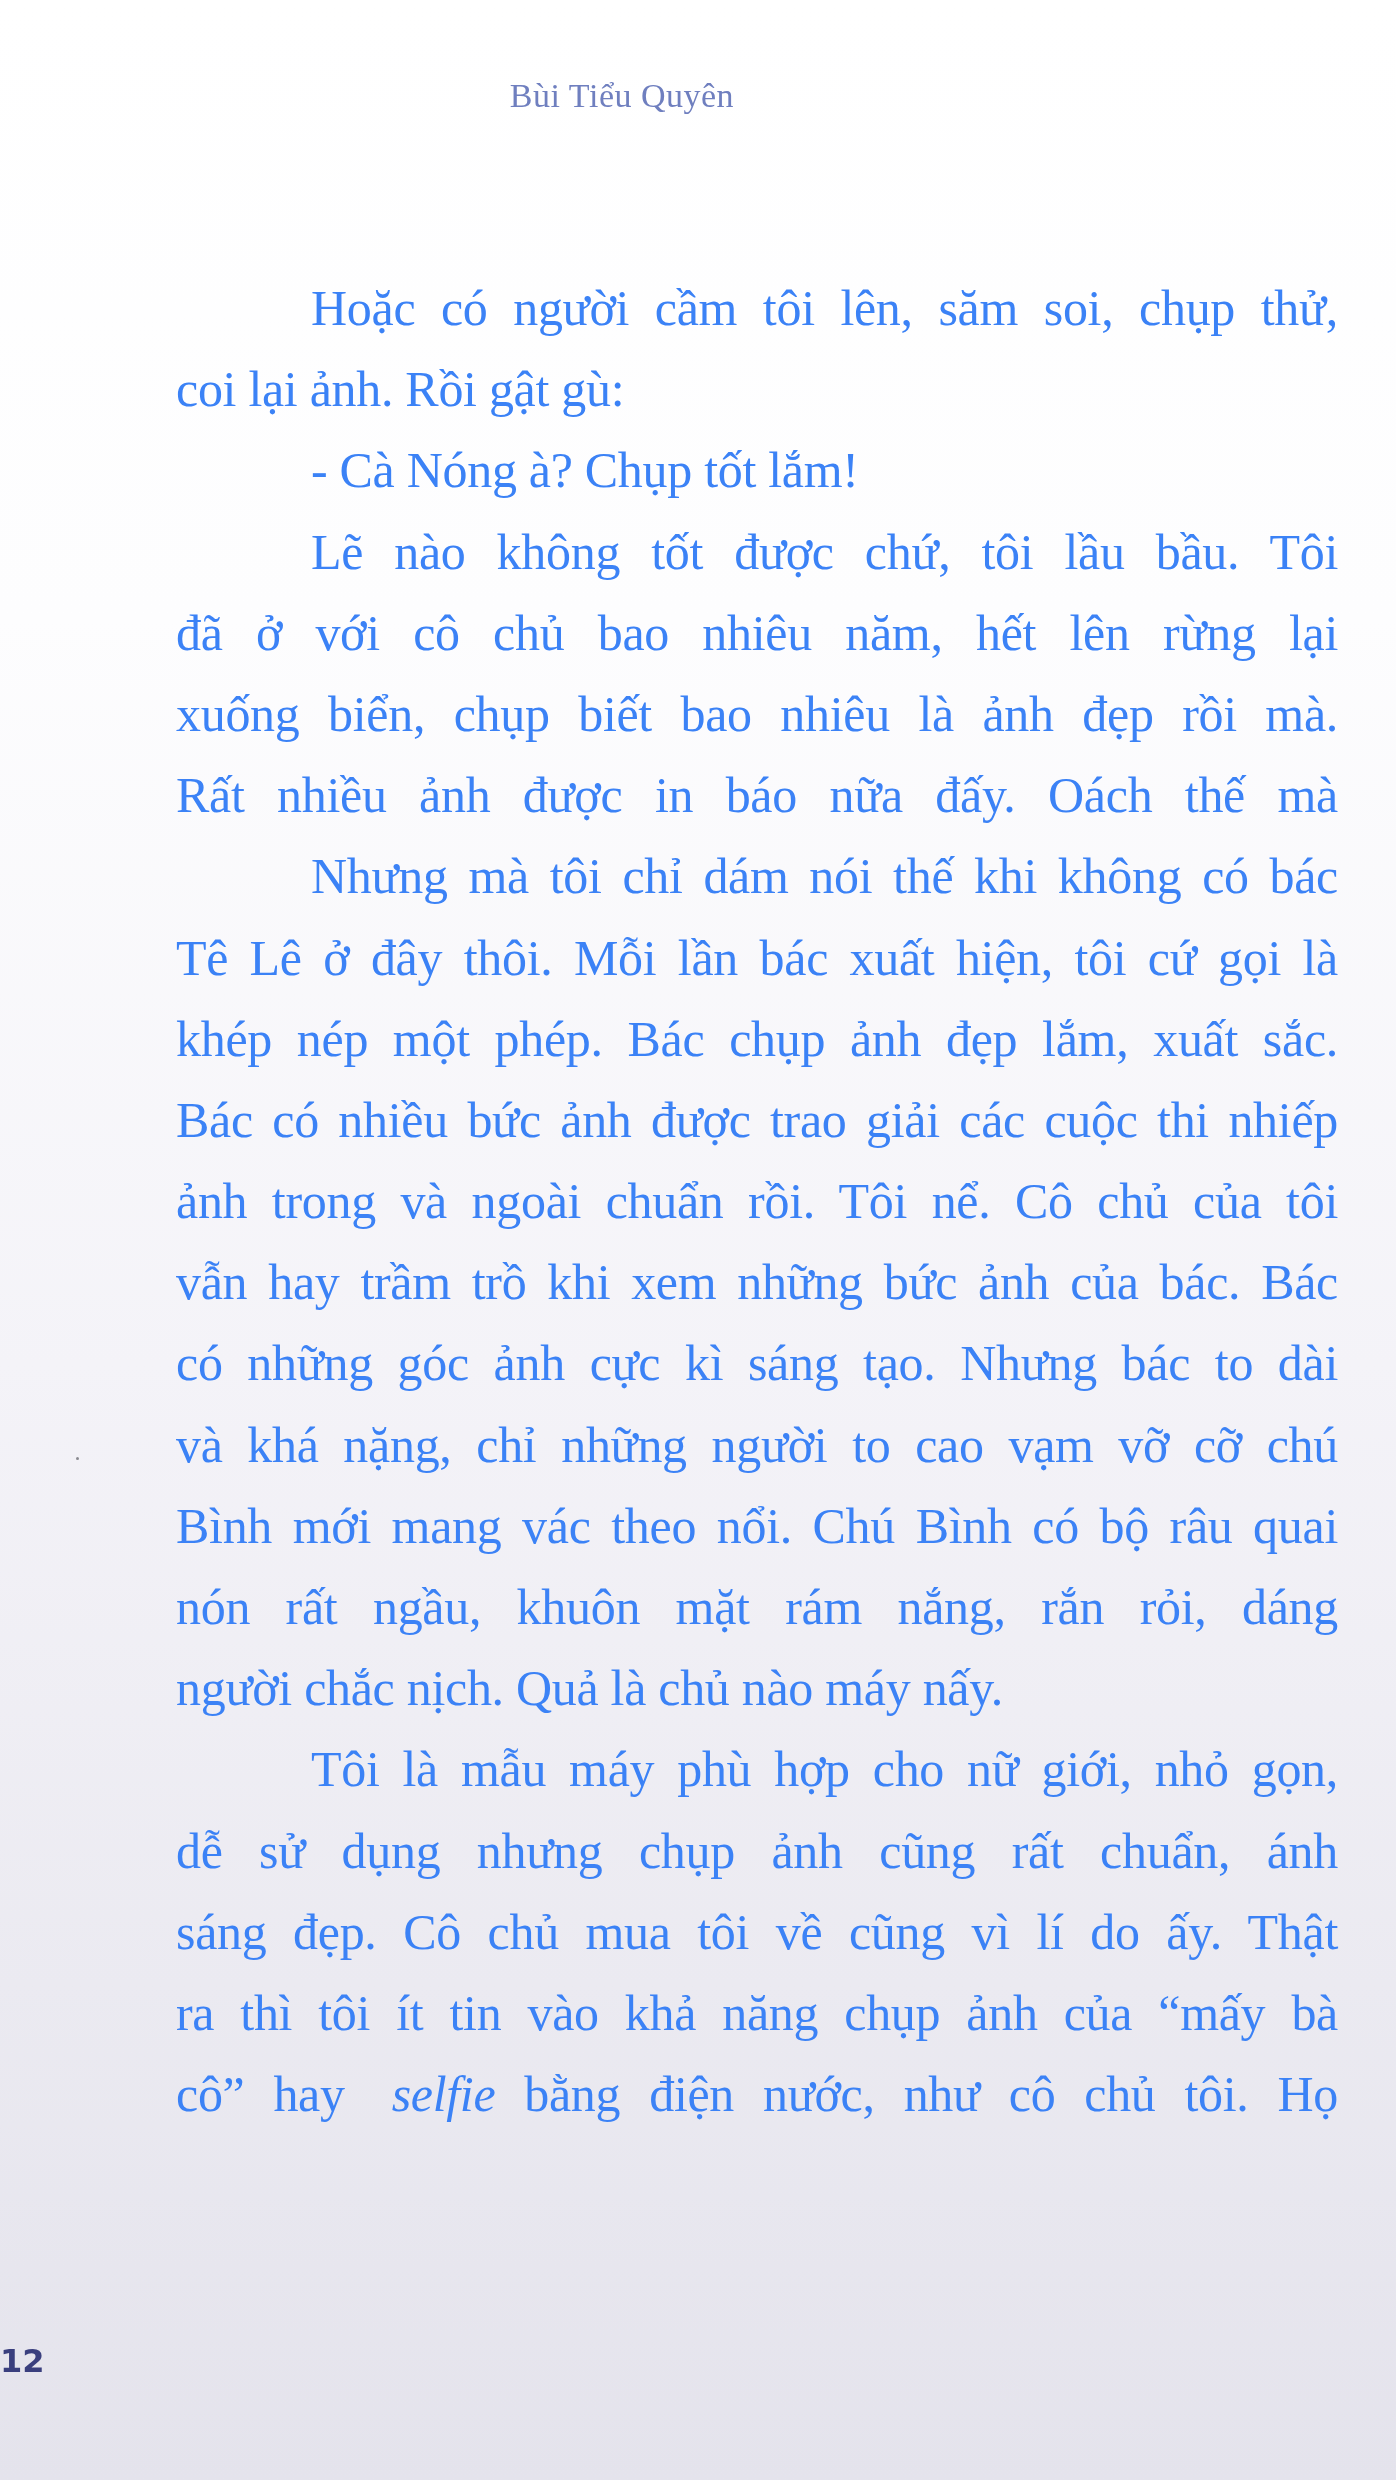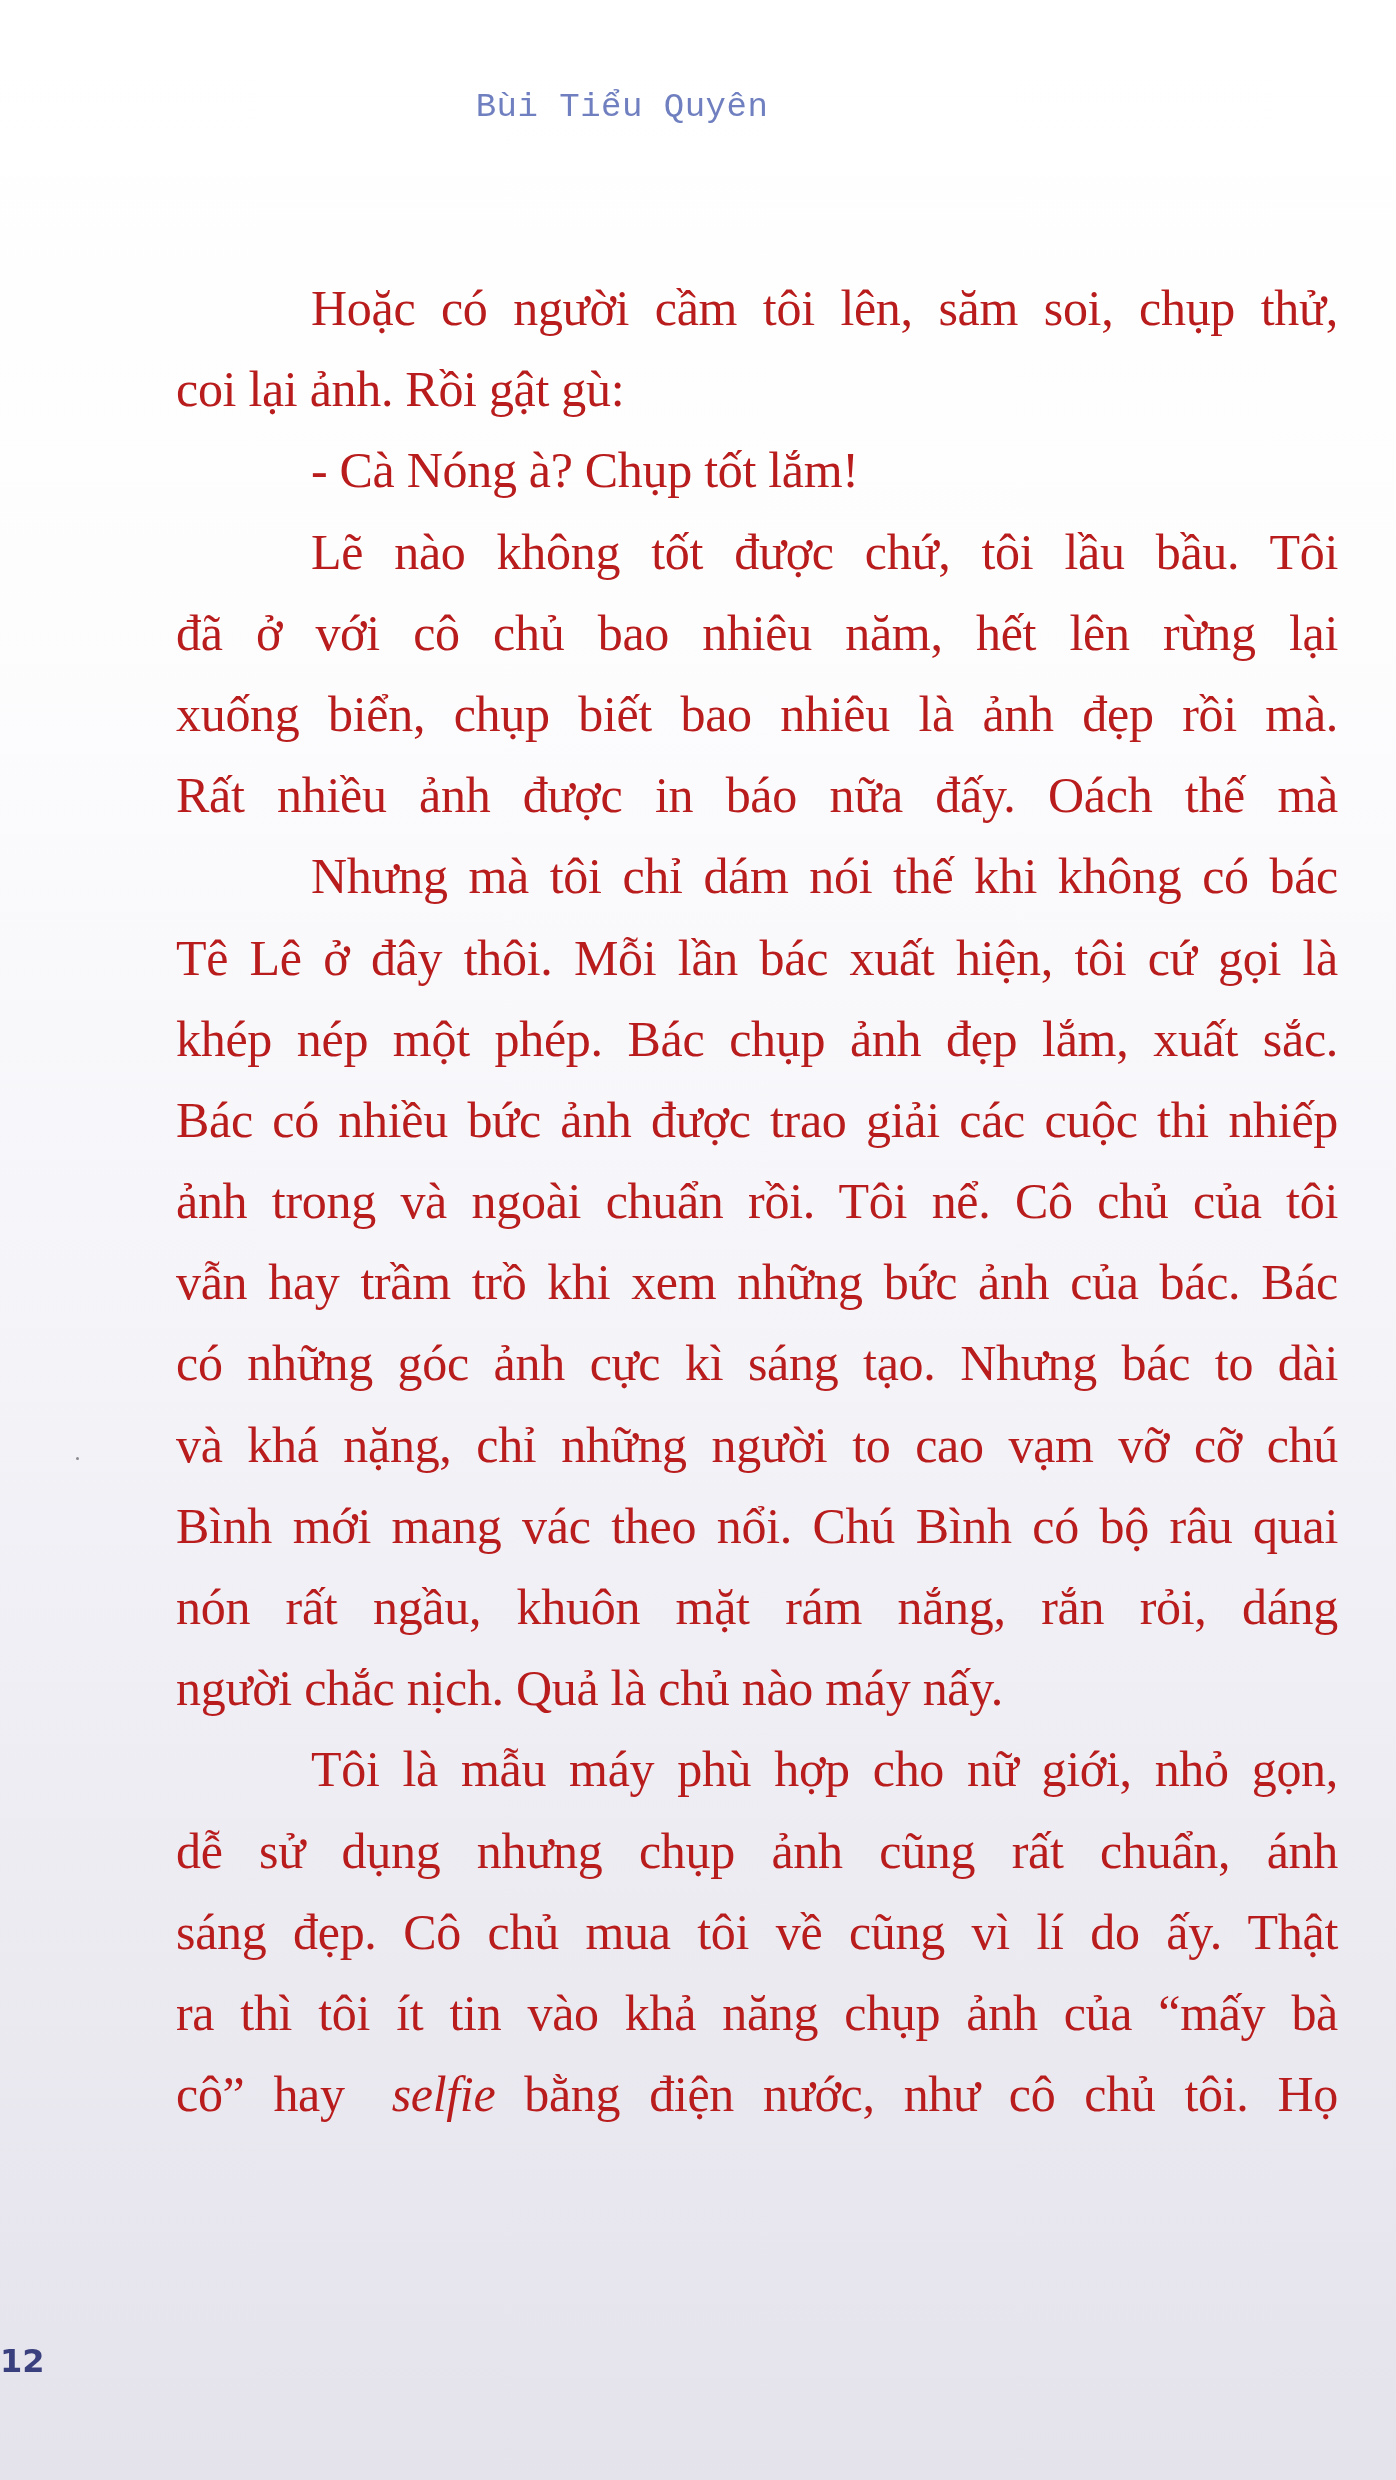--- a/index.html
+++ b/index.html
@@ -10,37 +10,37 @@
       background: linear-gradient(180deg, #ffffff 0%, #fdfdfe 25%, #f4f3f8 55%, #ebeaf1 80%, #e4e3ec 100%);
       position: relative;
     }
     .page {
       position: absolute;
       left: 0; top: 0;
       width: 1396px; height: 2480px;
     }
     .running-header {
       position: absolute;
-      top: 88px;
+      top: 77px;
       left: 0;
       width: 1244px;
       text-align: center;
-      font-family: Liberation Mono, monospace;
+      font-family: Liberation Serif, serif;
       font-size: 34px;
       color: #6f7fbf;
       letter-spacing: 0.5px;
     }
     .body-text {
       position: absolute;
       left: 176px;
       top: 268px;
       width: 1162px;
       font-family: "Liberation Serif", "DejaVu Serif", serif;
       font-size: 50px;
-      color: #b91c1c;
+      color: #3b82f6;
     }
     .line {
       height: 81.2px;
       line-height: 81.2px;
       white-space: nowrap;
       text-align: justify;
       text-align-last: justify;
       letter-spacing: -0.3px;
     }
     .line.indent { padding-left: 135px; }

